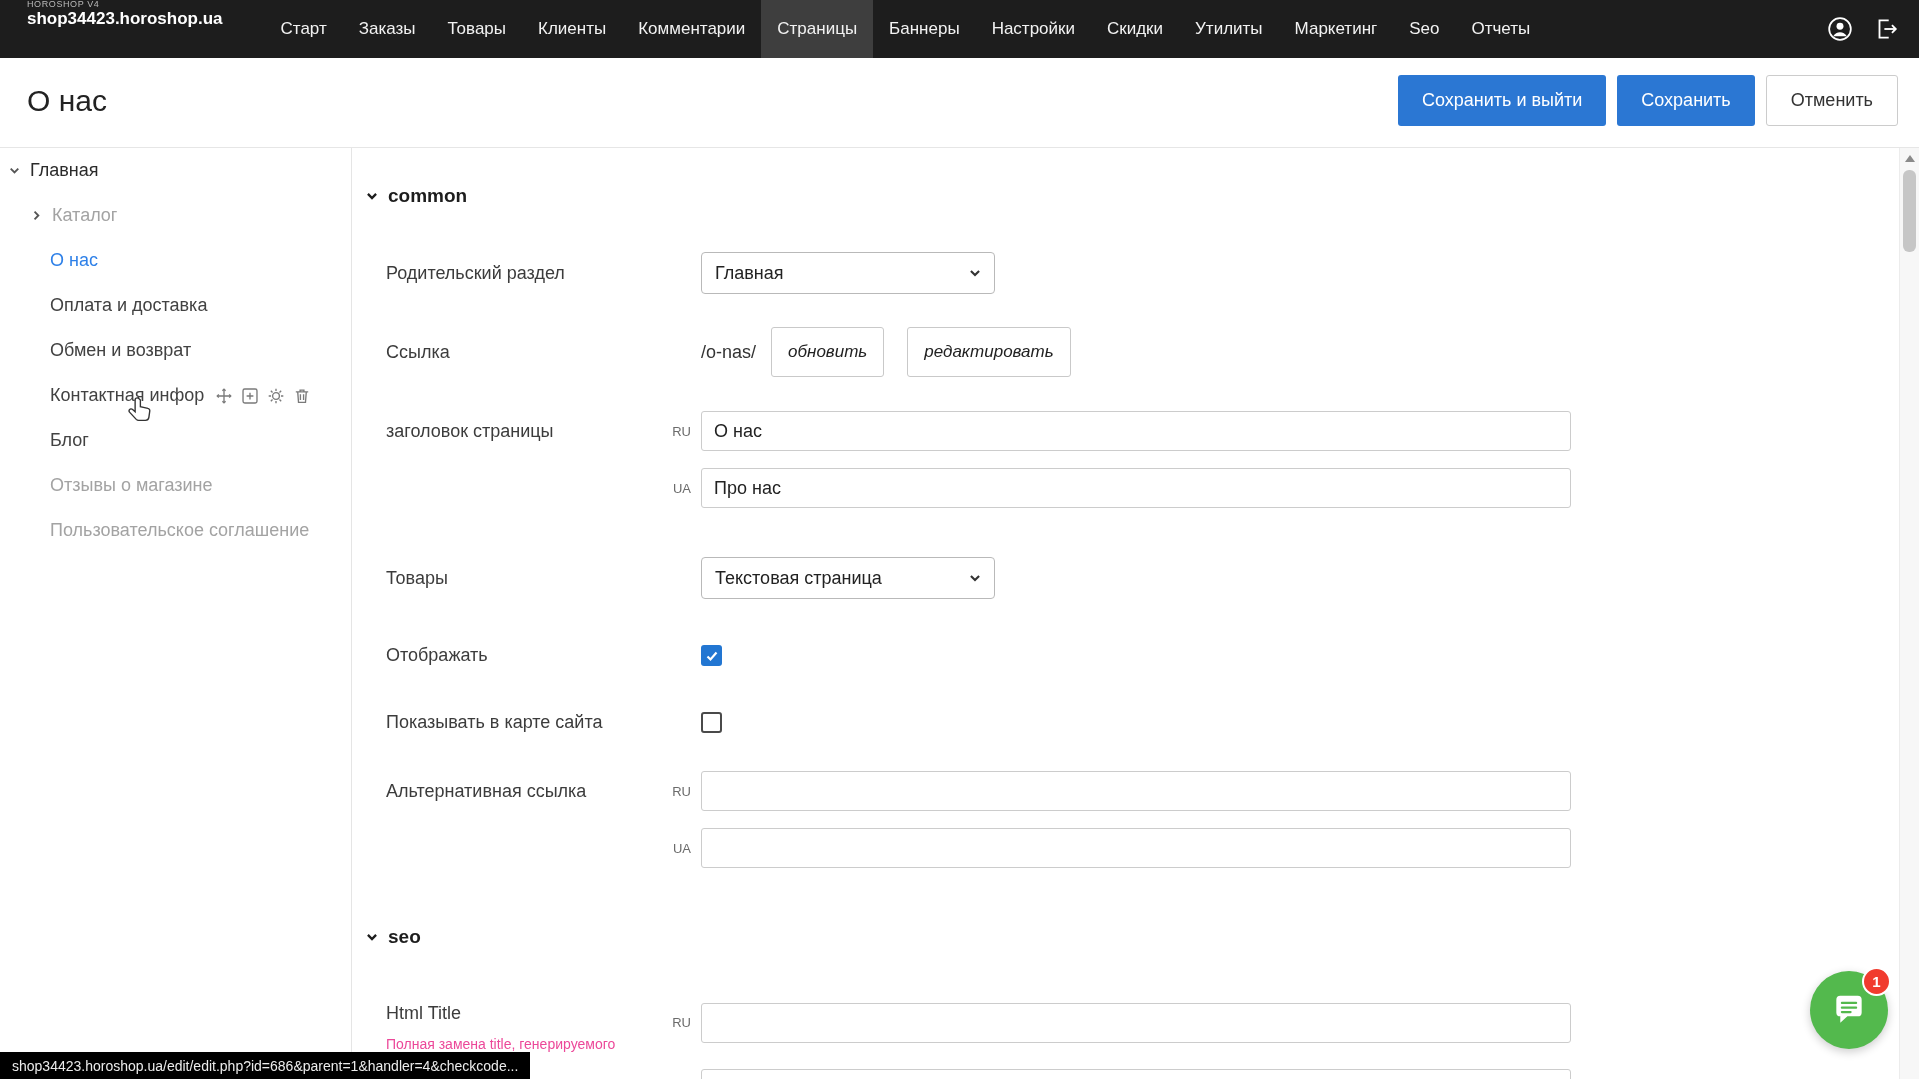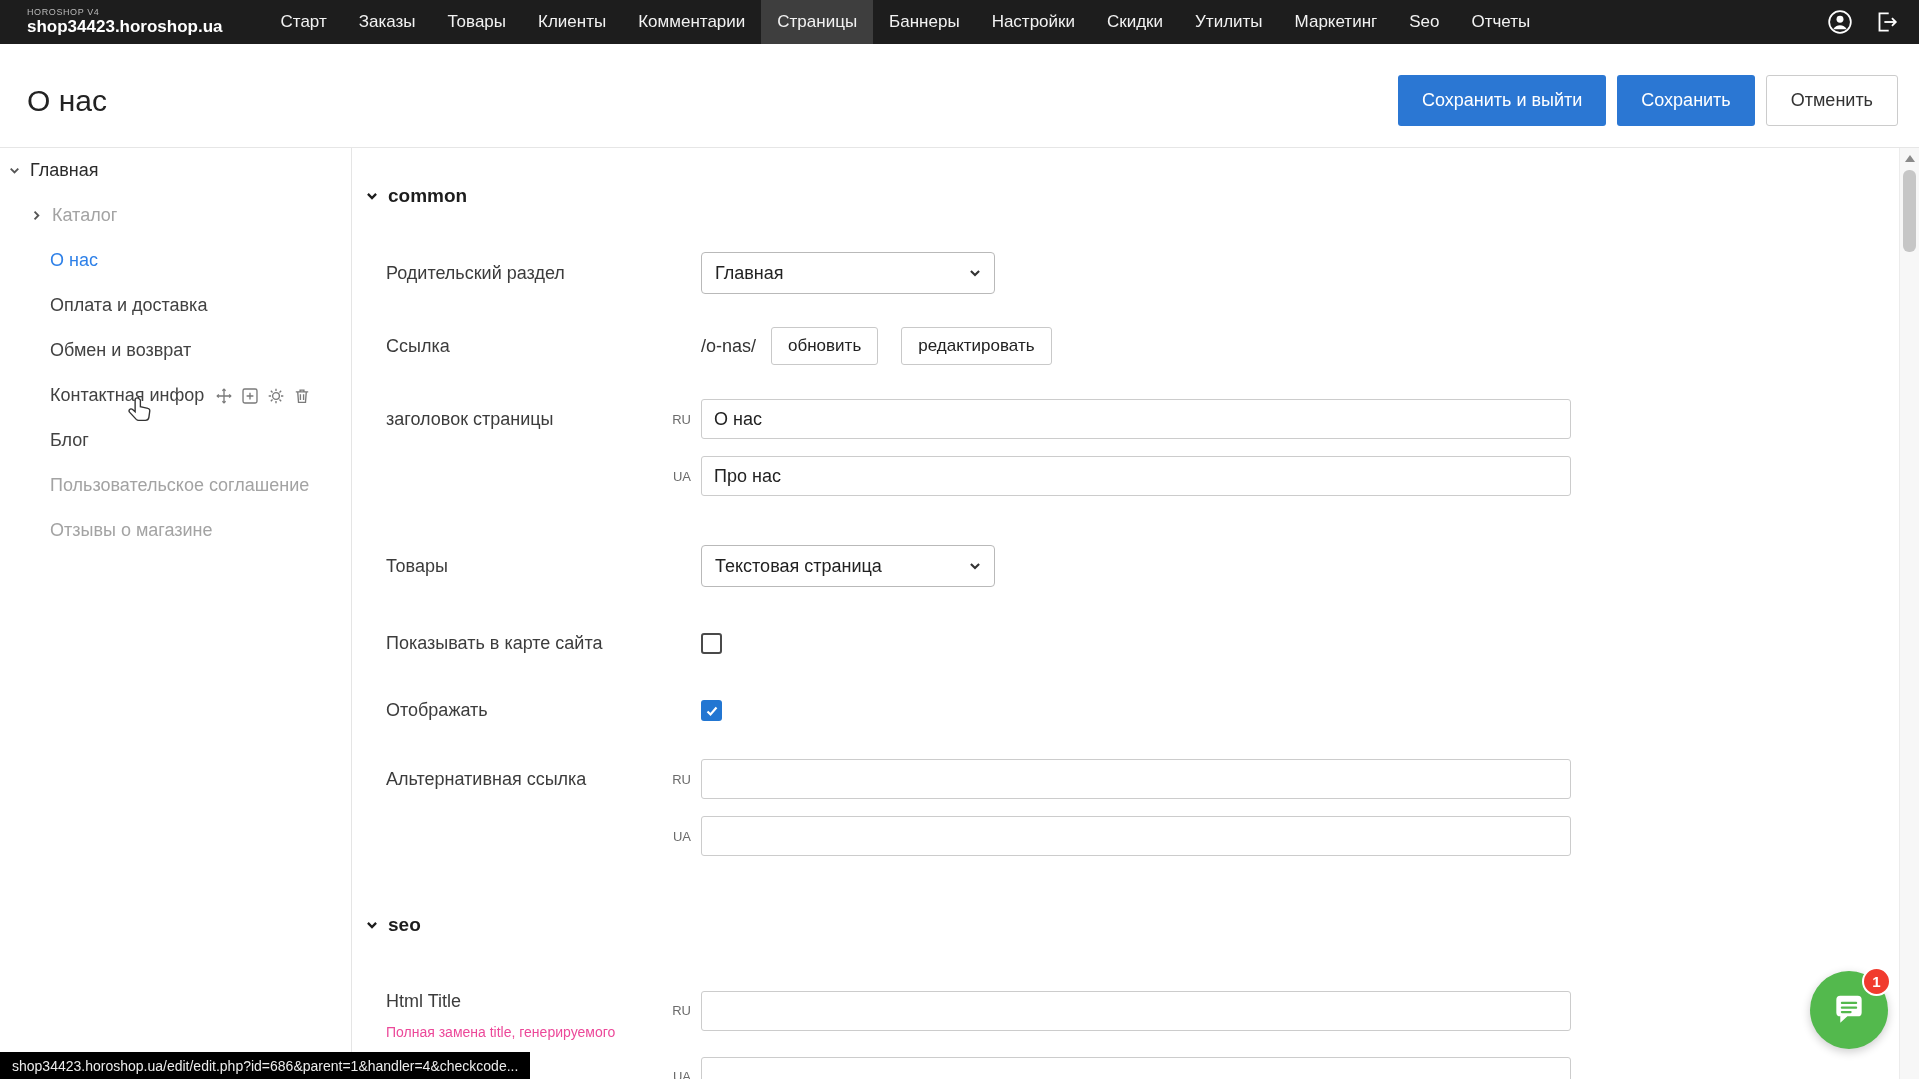--- a/index.html
+++ b/index.html
@@ -5,23 +5,23 @@
   * { box-sizing: border-box; margin: 0; padding: 0; }
   html, body { width: 1919px; height: 1079px; overflow: hidden; }
   body {
     position: relative;
     background: #fff;
     font-family: "Liberation Sans", sans-serif;
     color: #333;
   }
   
   .topbar {
-    position: absolute; top: 0; left: 0; right: 0; height: 44px;
+    position: absolute; top: 0; left: 0; right: 0; height: 58px;
     background: #1d1d1d; color: #fff;
-    display: flex; align-items: center; z-index: 20;
+    display: flex; z-index: 20;
   }
   .brand { margin-left: 27px; margin-right: 42px; cursor: pointer; line-height: 1.1; }
   .brand-small { font-size: 9px; color: #b9b9b9; letter-spacing: .6px; }
   .brand-main { font-size: 17px; font-weight: bold; color: #fff; }
   .nav { display: flex; align-items: stretch; height: 100%; }
   .nav-item {
     display: flex; align-items: center; padding: 16px 16px;
     font-size: 17px; color: #f2f2f2; cursor: pointer; white-space: nowrap;
   }
   .nav-item.active { background: #3e3e3e; }
@@ -83,22 +83,22 @@
     padding: 0 12px; font-size: 18px; font-family: inherit; color: #222; outline: none; background: #fff;
   }
   .select {
     width: 294px; height: 42px; border: 1px solid #b9b9b9; border-radius: 4px;
     background: #fff; display: flex; align-items: center; justify-content: space-between;
     padding: 0 12px 0 13px; font-size: 18px; color: #222; cursor: pointer;
   }
   .select .chev { color: #333; display: inline-flex; }
   .link-path { font-size: 18px; color: #333; margin-right: 15px; }
   .mini-btn {
-    height: 38px; padding: 3px 16px; background: #fff; border: 1px solid #c9c9c9;
-    border-radius: 3px; font-size: 17px; color: #222; cursor: pointer; font-family: inherit;
+    height: 50px; padding: 3px 16px; background: #fff; border: 1px solid #c9c9c9;
+    border-radius: 3px; font-size: 17px; color: #222; cursor: pointer; font-family: inherit; font-style: italic;
   }
   .mini-btn + .mini-btn { margin-left: 23px; }
   .checkbox {
     width: 21px; height: 21px; border-radius: 3px; cursor: pointer;
     display: inline-flex; align-items: center; justify-content: center;
   }
   .checkbox[data-checked="true"] { background: #2276d2; border: none; }
   .checkbox[data-checked="false"] { background: #fff; border: 2px solid #4a4a4a; }
   .checkbox svg { display: none; width: 14px; height: 14px; }
   .checkbox[data-checked="true"] svg { display: block; }
@@ -256,24 +256,24 @@
         <svg viewBox="0 0 16 16" fill="none" stroke="currentColor" stroke-width="1.2">
           <path d="M2.5 4.3h11M6.3 4.3V2.8h3.4v1.5M4.2 4.3l.7 9.4h6.2l.7-9.4M6.6 6.5v5M9.4 6.5v5"></path>
         </svg>
       </span>
     </span>
   </div>
   <div class="tree-item">
     <span>Блог</span>
   </div>
   <div class="tree-item muted">
+    <span>Отзывы о магазине</span>
+  </div>
+  <div class="tree-item muted">
     <span>Пользовательское соглашение</span>
-  </div>
-  <div class="tree-item muted">
-    <span>Отзывы о магазине</span>
   </div>
 
   <svg class="mouse-cursor" viewBox="0 0 20 24">
     <path d="M7 1.5c-1 0-1.7.8-1.7 1.7v9.4l-2-1.8c-.8-.7-1.9-.6-2.5.1-.5.7-.4 1.6.2 2.2l5.2 5.6c.5.5 1.2.8 1.9.8h5.4c1.4 0 2.6-1 2.8-2.4l.7-5c.2-1-.5-2-1.5-2.2l-6-1.4V3.2C8.7 2.3 8 1.5 7 1.5z" fill="#fff" stroke="#333" stroke-width="1.1"></path>
   </svg>
 </aside>
 
 <main class="content">
 
   <div class="section-hd">
@@ -320,33 +320,33 @@
     <div class="select">
       <span>Текстовая страница</span>
       <span class="chev">
         <svg width="14" height="14" viewBox="0 0 12 12" fill="none" stroke="currentColor" stroke-width="1.8">
             <path d="M2.5 4.2 6 7.7l3.5-3.5"></path>
           </svg>
       </span>
     </div>
   </div>
 
-  <div class="frow m-sitemap">
-    <div class="flabel">Показывать в карте сайта</div>
-    <span class="checkbox" data-checked="false">
-      
-    </span>
-  </div>
-
   <div class="frow m-display">
     <div class="flabel">Отображать</div>
     <span class="checkbox" data-checked="true">
       <svg viewBox="0 0 14 14" fill="none" stroke="#fff" stroke-width="2.2">
           <path d="M2.5 7.5 5.5 10.5 11.5 3.5"></path>
         </svg>
+    </span>
+  </div>
+
+  <div class="frow m-sitemap">
+    <div class="flabel">Показывать в карте сайта</div>
+    <span class="checkbox" data-checked="false">
+      
     </span>
   </div>
 
   <div class="frow m-alt-ru">
     <div class="flabel narrow">Альтернативная ссылка</div>
     <div class="flang">RU</div>
     <input class="text-input" type="text" value="" style="">
   </div>
   <div class="frow m-alt-ua">
     <div class="flabel narrow"></div>

